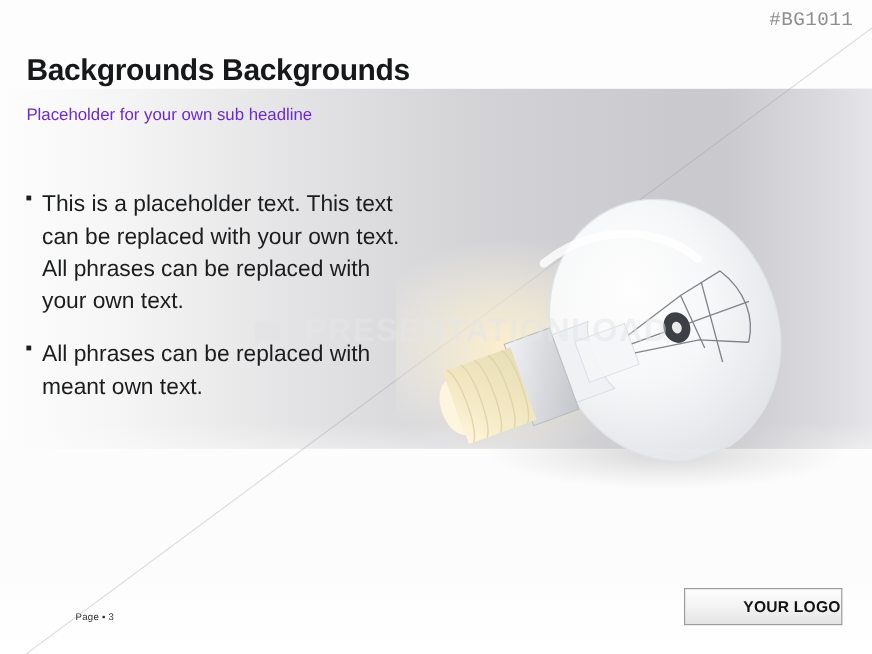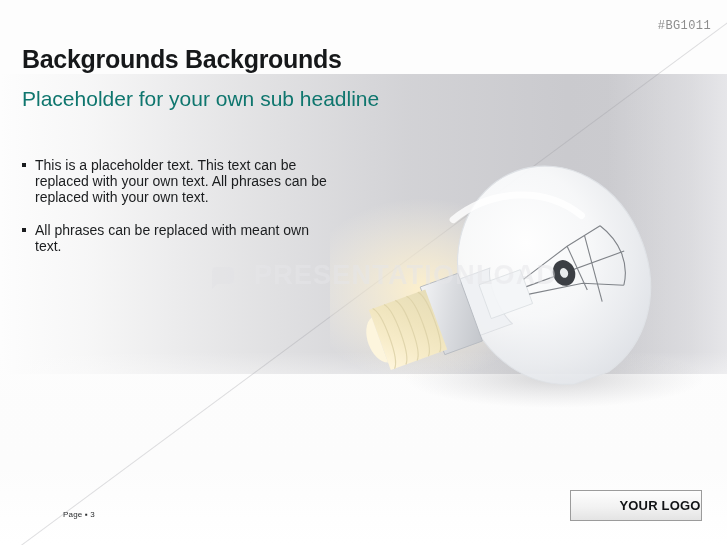--- a/index.html
+++ b/index.html
@@ -136,42 +136,42 @@
     width: 397px;
     height: 270px;
     pointer-events: none;
   }
   .bulb svg { display: block; }
 
   
   .code-id {
     position: absolute;
     right: 16px;
-    top: 19px;
+    top: 8px;
     font-family: "Liberation Mono", monospace;
-    font-size: 12px;
+    font-size: 16px;
     color: #8d8d8d;
     letter-spacing: 0.4px;
   }
   .title {
     position: absolute;
     left: 22px;
     top: 28px;
     font-size: 25px;
     font-weight: bold;
     color: #16181a;
     letter-spacing: -0.3px;
     white-space: nowrap;
   }
   .subtitle {
     position: absolute;
     left: 22px;
     top: 87px;
-    font-size: 21px;
-    color: #0f766e;
+    font-size: 14px;
+    color: #6d28d9;
     white-space: nowrap;
   }
 
   .bullets {
     position: absolute;
     left: 22px;
     top: 157px;
     width: 312px;
   }
   .bullet {
@@ -185,22 +185,22 @@
     flex: none;
     padding-top: 6px;
   }
   .bullet-marker i {
     display: block;
     width: 4px;
     height: 4px;
     background: #1b1d1f;
   }
   .bullet-text {
-    font-size: 14px;
-    line-height: 16px;
+    font-size: 19px;
+    line-height: 27px;
     color: #1b1d1f;
   }
 
   .page-number {
     position: absolute;
     left: 23px;
     top: 510px;
     font-size: 8px;
     color: #2a2c2e;
     letter-spacing: 0.2px;

